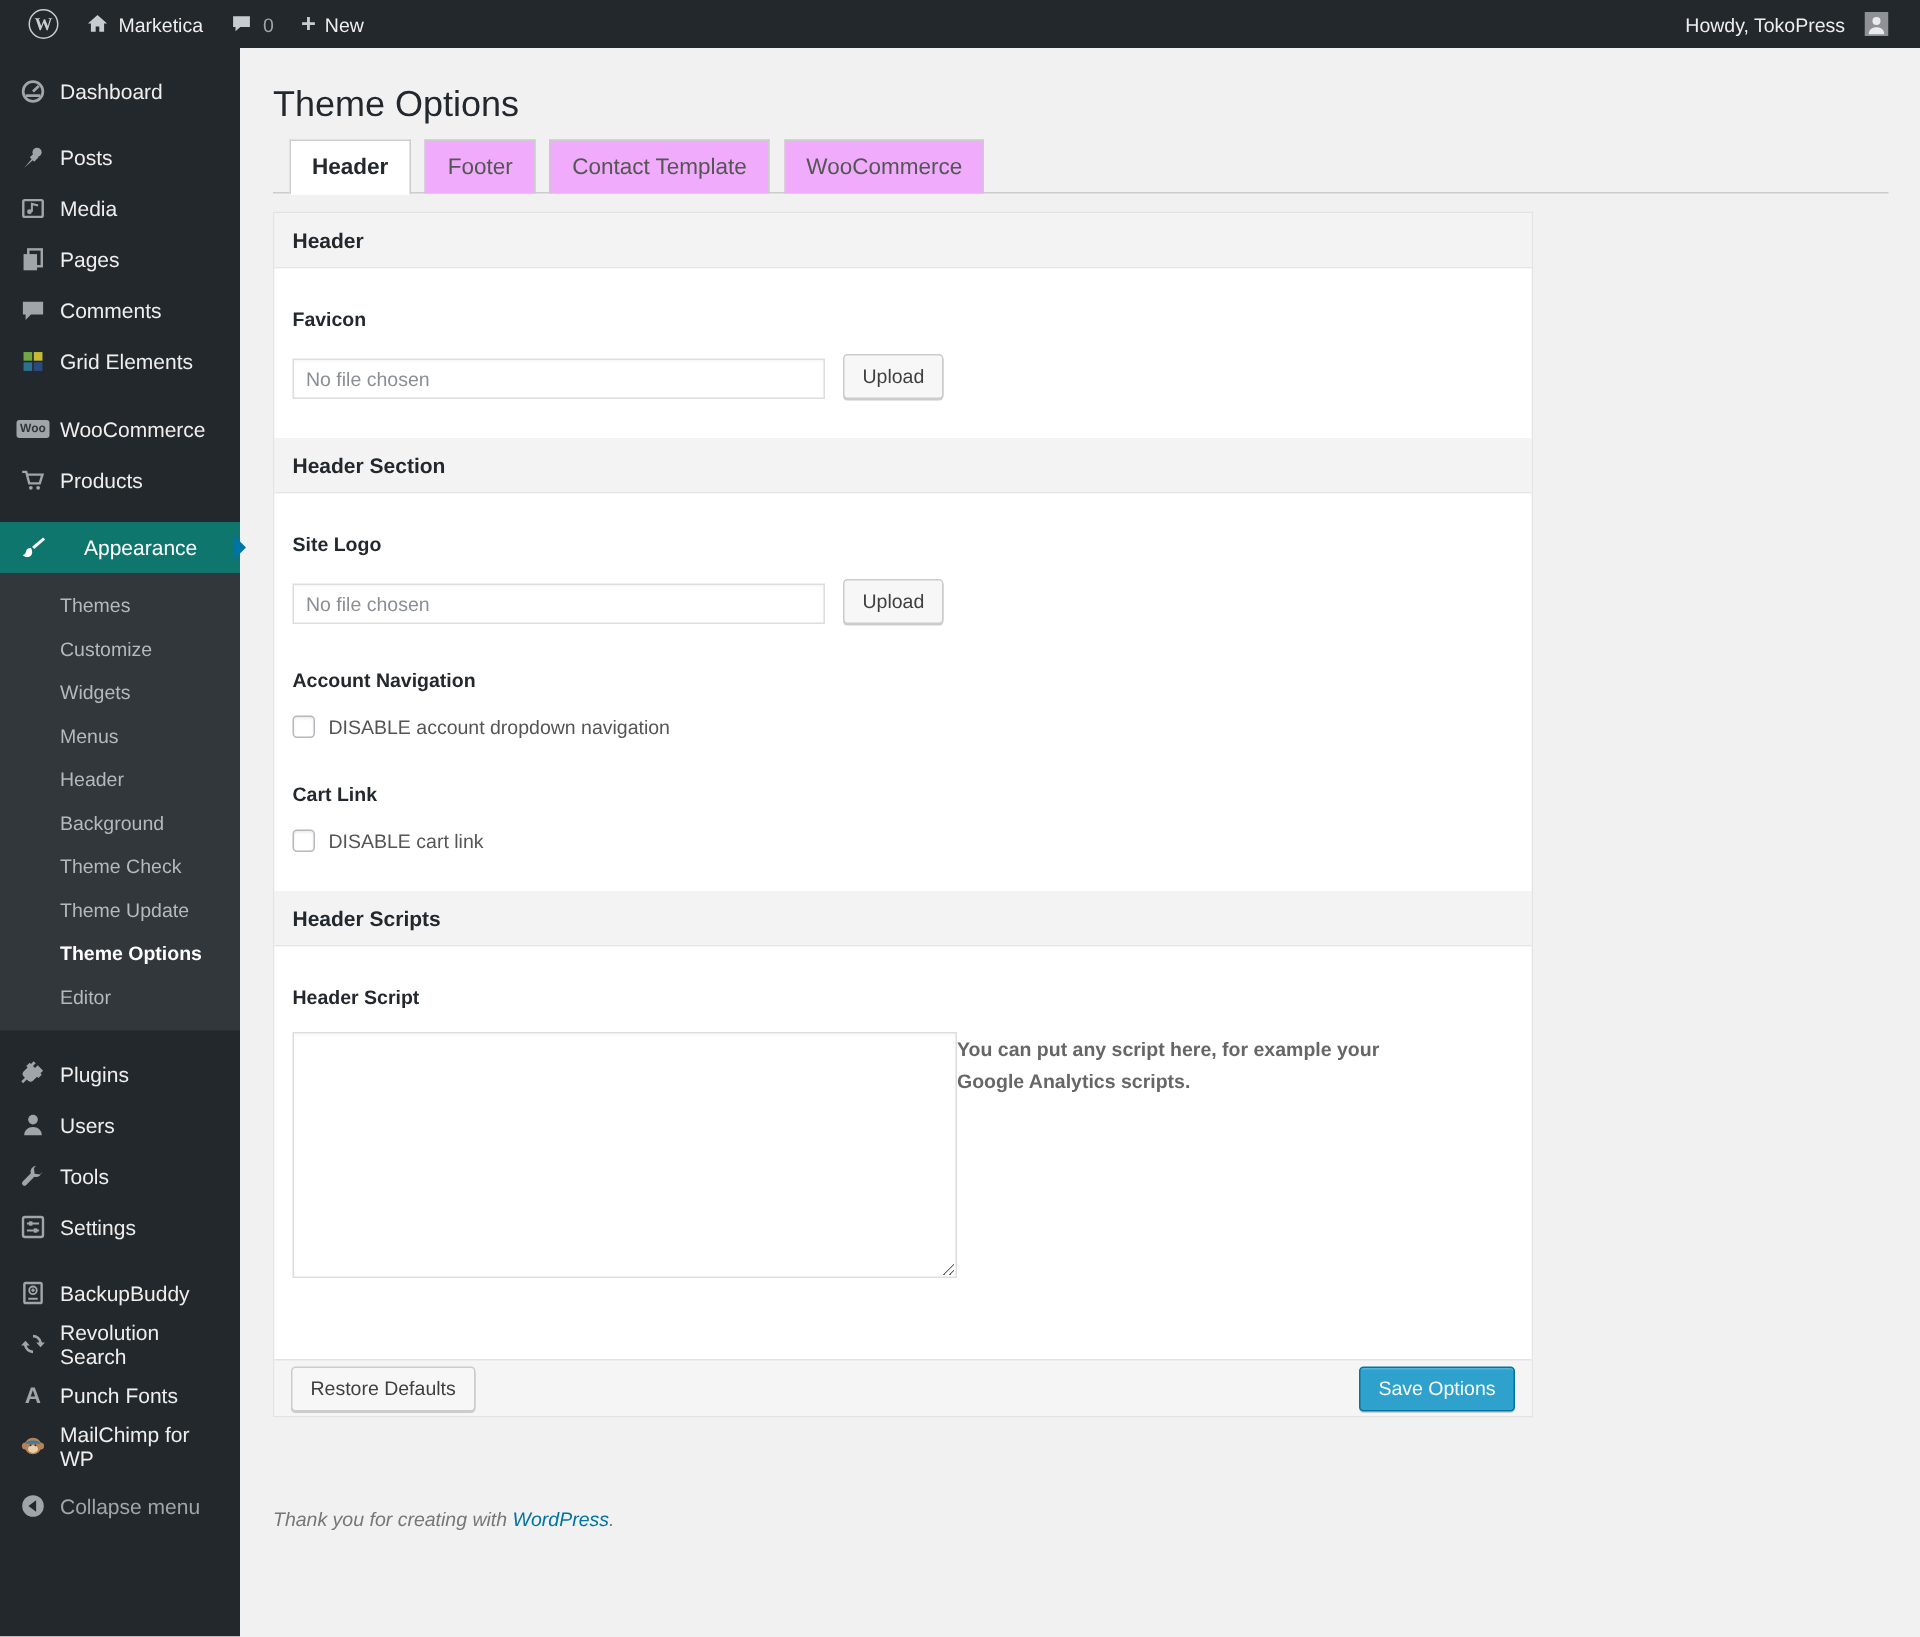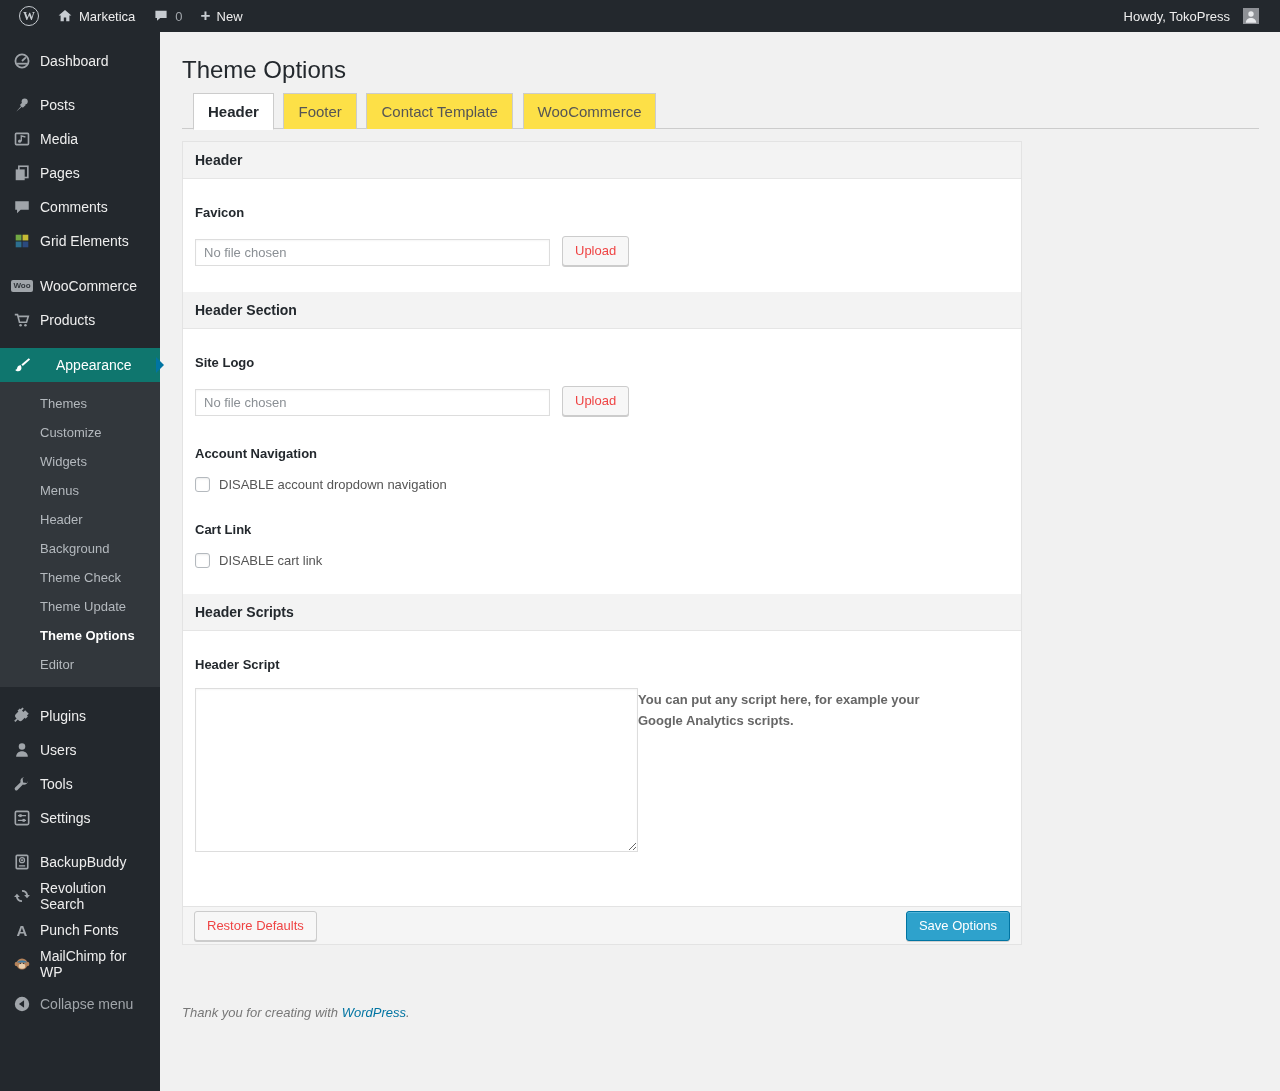--- a/index.html
+++ b/index.html
@@ -32,34 +32,34 @@
   .submenu li.current{color:#fff;font-weight:bold;}
   .woo-badge{background:#a0a5aa;color:#32373c;font-size:8px;font-weight:bold;border-radius:2px;
     padding:2px 2px;line-height:1;position:relative;}
   .woo-badge::after{content:"";position:absolute;left:3px;bottom:-3px;border:3px solid transparent;border-top-color:#a0a5aa;}
   .punch-a{color:#a0a5aa;font-size:15px;font-weight:600;}
   .collapse-label{color:#a0a5aa;}
   
   .content{position:absolute;top:32px;left:160px;right:0;bottom:0;padding:23px 21px 0 22px;}
   .page-title{font-size:24px;font-weight:400;color:#23282d;line-height:29px;}
   .tabs{margin-top:9px;border-bottom:1px solid #ccc;padding-left:8px;height:36px;}
-  .nav-tab{display:inline-block;padding:9px 14px 8px;font-size:15px;background:#fde047;border:1px solid #ccc;
+  .nav-tab{display:inline-block;padding:9px 14px 8px;font-size:15px;background:#f0abfc;border:1px solid #ccc;
     border-bottom:none;margin:0 3px -1px 3px;color:#555;cursor:pointer;line-height:1.2;}
   .nav-tab.active{background:#fff;color:#23282d;font-weight:bold;border-bottom:1px solid #fff;}
   
   .panel{width:840px;margin-top:12px;background:#fff;border:1px solid #e3e3e3;}
   .sec-head{background:#f3f3f3;border-bottom:1px solid #e5e5e5;padding:10px 12px;font-size:14px;
     font-weight:600;color:#23282d;height:37px;}
   .sec-body{padding:26px 12px 20px;background:#fff;}
   .opt-label{font-weight:bold;font-size:13px;color:#23282d;margin-bottom:16px;}
   .file-row{display:flex;align-items:flex-end;gap:12px;margin-bottom:0;}
   .file-input{width:355px;height:27px;border:1px solid #ddd;background:#fff;padding:0 8px;font-size:13px;
     color:#32373c;font-family:inherit;box-shadow:inset 0 1px 2px rgba(0,0,0,.04);}
   .file-input::placeholder{color:#8a8f94;opacity:1;}
-  .btn{display:inline-block;background:#f7f7f7;border:1px solid #ccc;border-radius:3px;color:#ef4444;
+  .btn{display:inline-block;background:#f7f7f7;border:1px solid #ccc;border-radius:3px;color:#404040;
     font-size:13px;font-family:inherit;padding:5px 12px;cursor:pointer;box-shadow:0 1px 0 #ccc;line-height:1.4;}
   .btn-primary{background:#2ea2cc;border-color:#0074a2;color:#fff;
     box-shadow:inset 0 1px 0 rgba(120,200,230,.5),0 1px 0 rgba(0,0,0,.15);}
   .opt-group{margin-bottom:30px;}
   .opt-group:last-child{margin-bottom:6px;}
   .check-row{display:flex;align-items:center;gap:9px;color:#555;font-size:13px;}
   .check-row input[type=checkbox]{appearance:none;-webkit-appearance:none;width:15px;height:15px;
     border:1px solid #b4b9be;border-radius:3px;background:#fff;cursor:pointer;margin:0;
     box-shadow:inset 0 1px 2px rgba(0,0,0,.08);}
   .script-row{display:flex;align-items:flex-start;}

